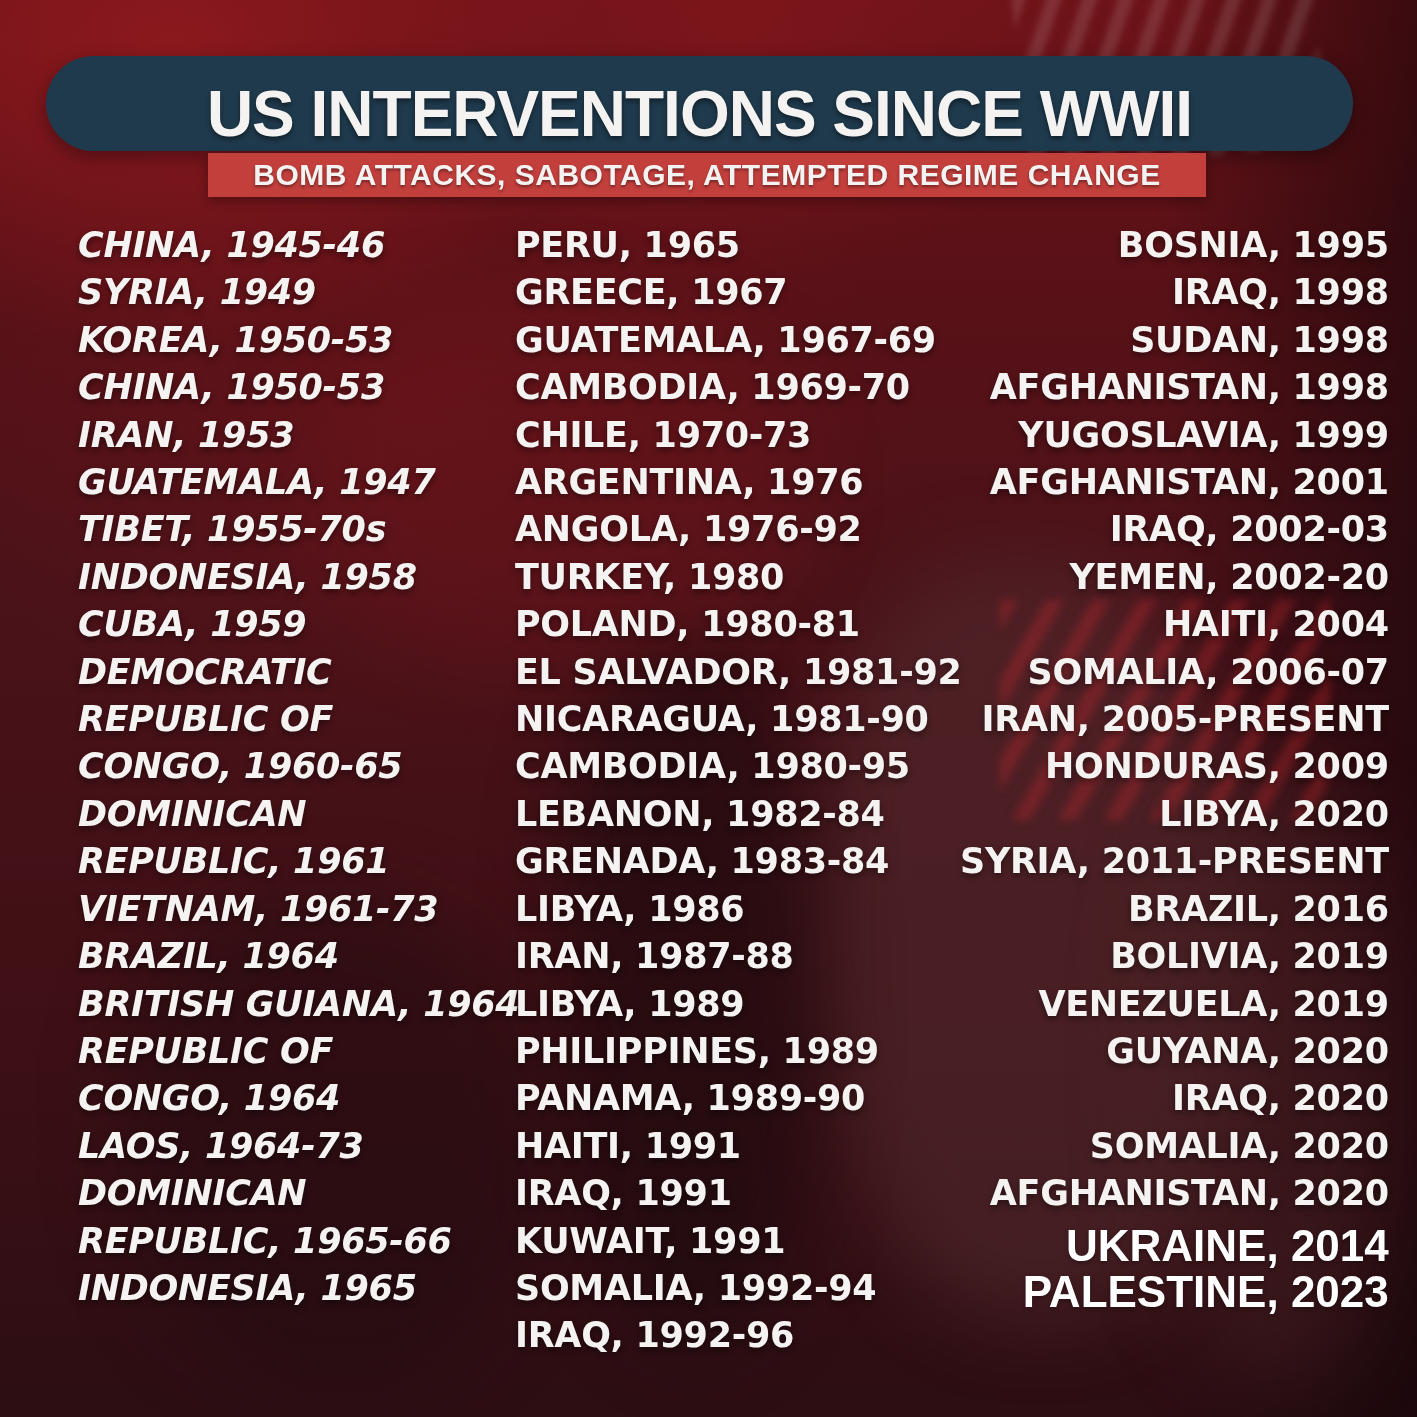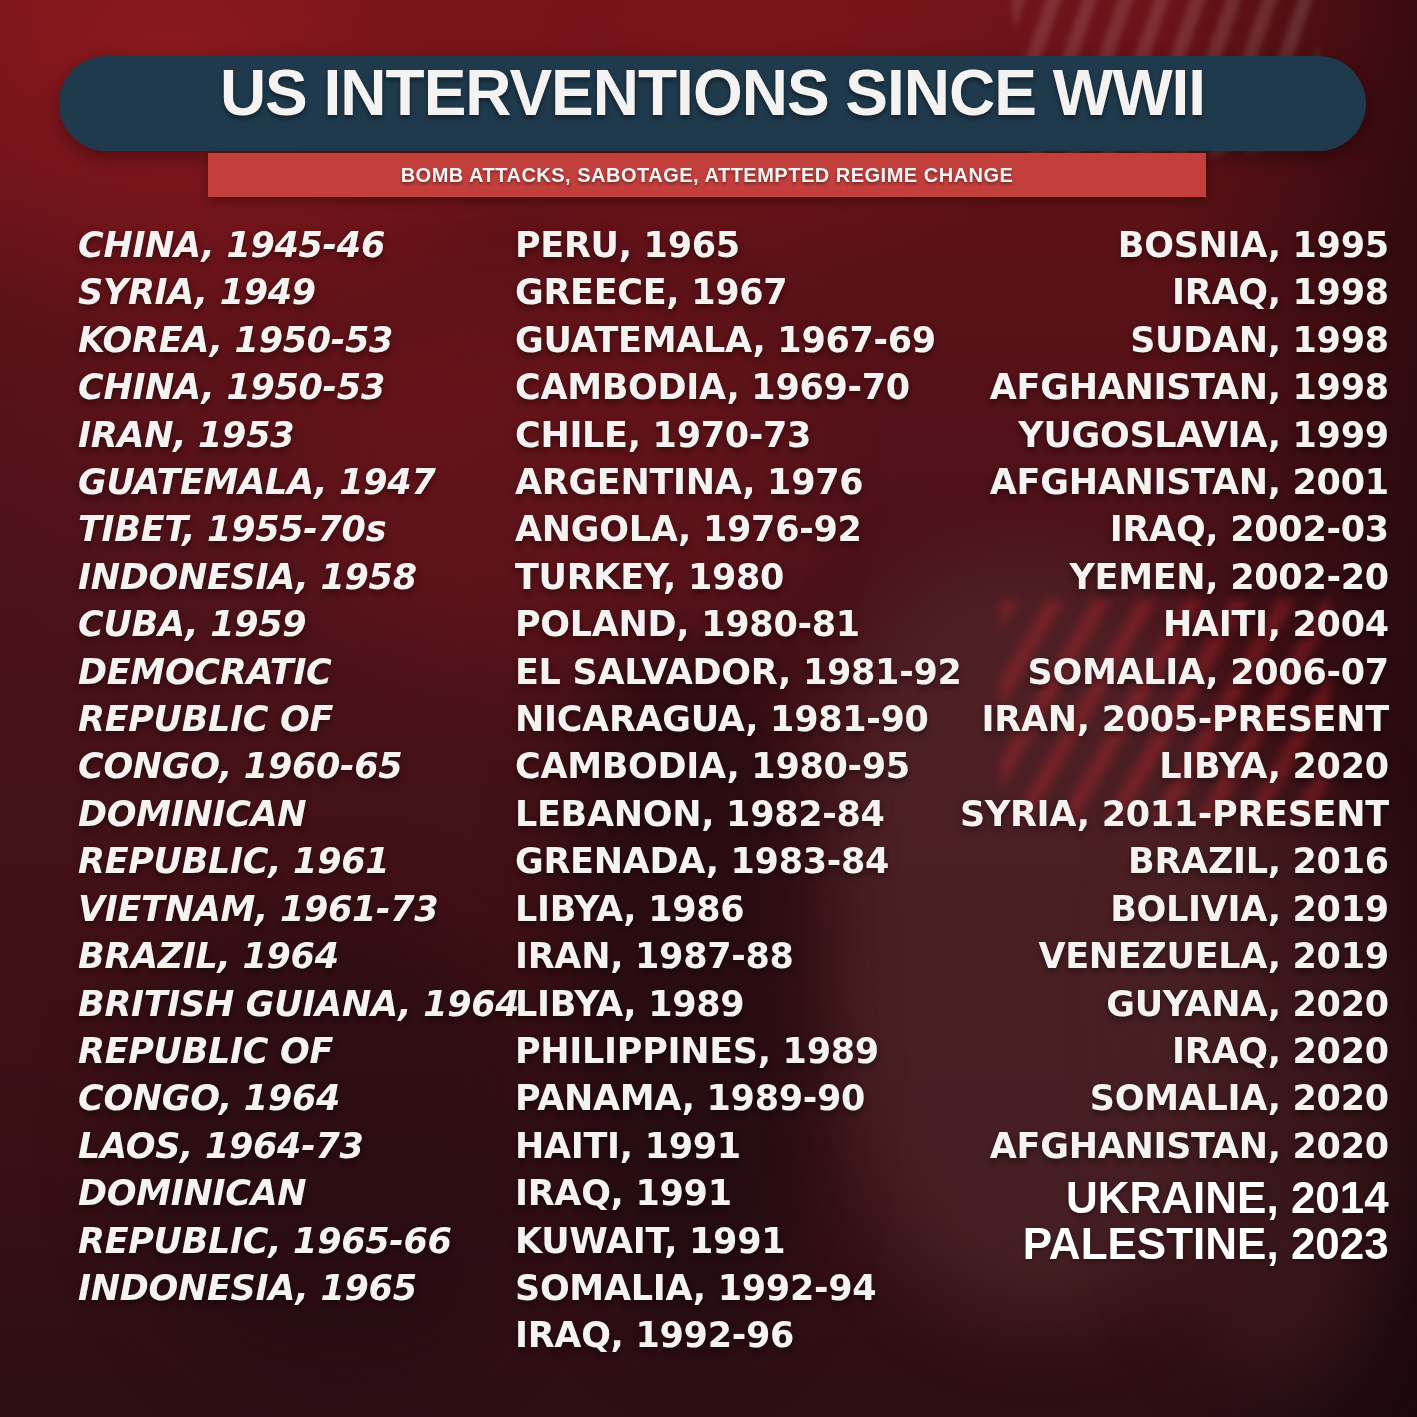--- a/index.html
+++ b/index.html
@@ -30,43 +30,43 @@
     background:repeating-linear-gradient(115deg, rgba(220,200,200,.16) 0 14px, rgba(220,200,200,0) 14px 34px);
     filter:blur(3px);transform:rotate(-6deg);
   }
   .stripes2{
     position:absolute;left:1000px;top:600px;width:330px;height:220px;
     background:repeating-linear-gradient(120deg, rgba(190,40,46,.35) 0 16px, rgba(190,40,46,0) 16px 40px);
     filter:blur(4px);
   }
   
   .title-pill{
-    position:absolute;left:59px;top:56px;width:1307px;height:95px;
+    position:absolute;left:46px;top:56px;width:1307px;height:95px;
     background:var(--title-pill,#1f3a4d);
     border-radius:50px;
-    display:flex;align-items:flex-start;justify-content:center;
+    display:flex;align-items:flex-end;justify-content:center;
     box-shadow:0 6px 18px rgba(0,0,0,.35);
   }
   .title-text{
     color:var(--text,#f5f3f1);
     font-family:"Liberation Sans", sans-serif;
     font-weight:bold;font-size:64px;letter-spacing:-1px;
     white-space:nowrap;
     text-shadow:0 3px 5px rgba(0,0,0,.45);
   }
   .subtitle-bar{
     position:absolute;left:208px;top:153px;width:998px;height:44px;
     background:var(--subtitle-bar,#c23f3c);
     display:flex;align-items:center;justify-content:center;
     box-shadow:0 4px 10px rgba(0,0,0,.3);
   }
   .subtitle-text{
     color:var(--text,#f5f3f1);
     font-family:"Liberation Sans", sans-serif;
-    font-weight:bold;font-size:20px;letter-spacing:.5px;
+    font-weight:bold;font-size:30px;letter-spacing:.5px;
     white-space:nowrap;
     text-shadow:0 2px 3px rgba(0,0,0,.4);
   }
   
   .col{position:absolute;top:222px;}
   .col-1{left:78px;font-style:italic;}
   .col-2{left:515px;}
   .col-3{left:960px;text-align:right;}
   .entry{
     color:var(--text,#f5f3f1);
@@ -162,20 +162,21 @@
       <div class="entry">IRAQ, 1998</div>
       <div class="entry">SUDAN, 1998</div>
       <div class="entry">AFGHANISTAN, 1998</div>
       <div class="entry">YUGOSLAVIA, 1999</div>
       <div class="entry">AFGHANISTAN, 2001</div>
       <div class="entry">IRAQ, 2002-03</div>
       <div class="entry">YEMEN, 2002-20</div>
       <div class="entry">HAITI, 2004</div>
       <div class="entry">SOMALIA, 2006-07</div>
       <div class="entry">IRAN, 2005-PRESENT</div>
+      <div class="entry">HONDURAS, 2009</div>
       <div class="entry">LIBYA, 2020</div>
       <div class="entry">SYRIA, 2011-PRESENT</div>
       <div class="entry">BRAZIL, 2016</div>
       <div class="entry">BOLIVIA, 2019</div>
       <div class="entry">VENEZUELA, 2019</div>
       <div class="entry">GUYANA, 2020</div>
       <div class="entry">IRAQ, 2020</div>
       <div class="entry">SOMALIA, 2020</div>
       <div class="entry">AFGHANISTAN, 2020</div>
     </div>

